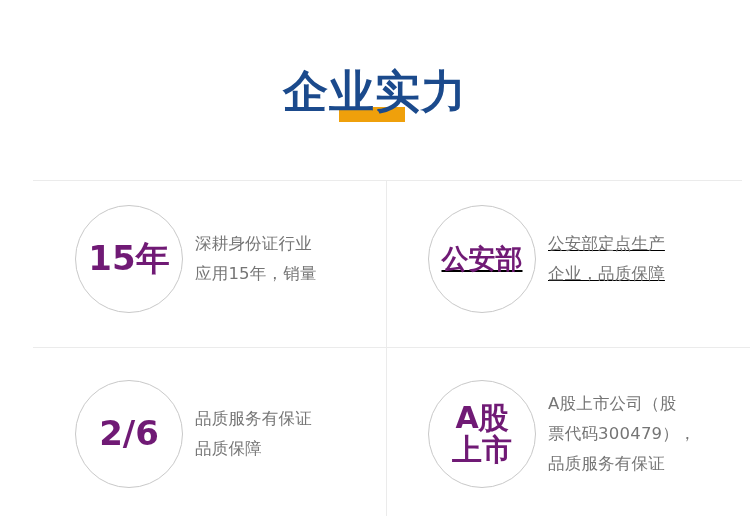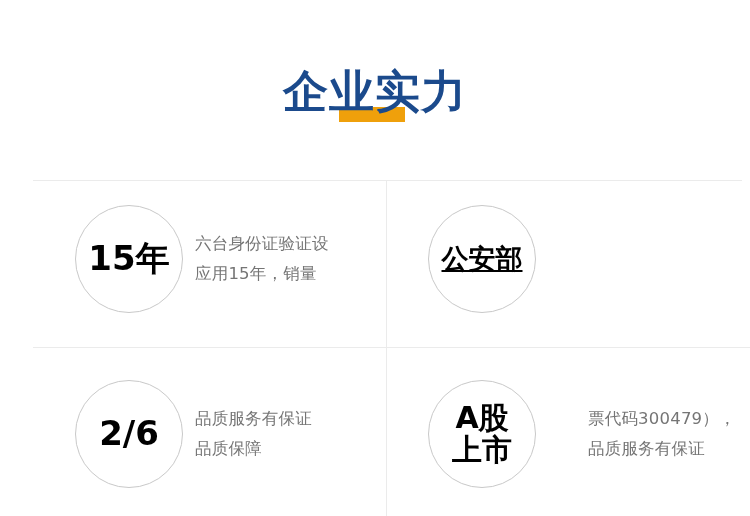--- a/index.html
+++ b/index.html
@@ -90,37 +90,37 @@
 
   
   .card {
     position: absolute;
     display: flex;
     align-items: center;
   }
   .card-1 { left: 75px;  top: 200px; width: 300px; height: 118px; }
   .card-2 { left: 428px; top: 200px; width: 300px; height: 118px; text-decoration: underline; }
   .card-3 { left: 75px;  top: 375px; width: 300px; height: 118px; }
-  .card-4 { left: 428px; top: 375px; width: 300px; height: 118px; gap: 40px; }
+  .card-4 { left: 428px; top: 375px; width: 300px; height: 118px; }
 
   .circle {
     position: relative;
     flex: 0 0 auto;
     width: 108px;
     height: 108px;
     border: 1.5px solid #c9c9c9;
     border-radius: 50%;
     box-sizing: border-box;
     display: flex;
     align-items: center;
     justify-content: center;
     text-align: center;
   }
   .circle-label {
-    color: #000000;
+    color: #701a75;
     font-weight: bold;
     font-family: "DejaVu Sans", "Liberation Sans", sans-serif;
     white-space: pre;
     line-height: 1.05;
   }
   .lbl-size-big   { font-size: 34px; letter-spacing: 0px; }
   .lbl-size-med   { font-size: 27px; letter-spacing: 0px; }
   .lbl-size-two   { font-size: 30px; line-height: 1.08; letter-spacing: 0px; }
 
   .desc {
@@ -150,46 +150,49 @@
 
   <div class="hline hline-top"></div>
   <div class="hline hline-mid"></div>
   <div class="vline"></div>
 
   <div class="card card-1">
     <div class="circle">
       <span class="circle-label lbl-size-big">15年</span>
     </div>
     <div class="desc">
-      <span class="desc-line">六台身份证验证设</span>
+      <span class="desc-line">深耕身份证行业</span>
       <span class="desc-line">应用15年，销量</span>
     </div>
   </div>
 
   <div class="card card-2">
     <div class="circle">
       <span class="circle-label lbl-size-med">公安部</span>
     </div>
     <div class="desc">
+      <span class="desc-line">公安部定点生产</span>
+      <span class="desc-line">企业，品质保障</span>
     </div>
   </div>
 
   <div class="card card-3">
     <div class="circle">
       <span class="circle-label lbl-size-big">2/6</span>
     </div>
     <div class="desc">
       <span class="desc-line">品质服务有保证</span>
       <span class="desc-line">品质保障</span>
     </div>
   </div>
 
   <div class="card card-4">
     <div class="circle">
       <span class="circle-label lbl-size-two"><span>A股</span><br><span>上市</span></span>
     </div>
     <div class="desc">
+      <span class="desc-line">A股上市公司（股</span>
       <span class="desc-line">票代码300479），</span>
       <span class="desc-line">品质服务有保证</span>
     </div>
   </div>
 
 </div>
 
 </body></html>

